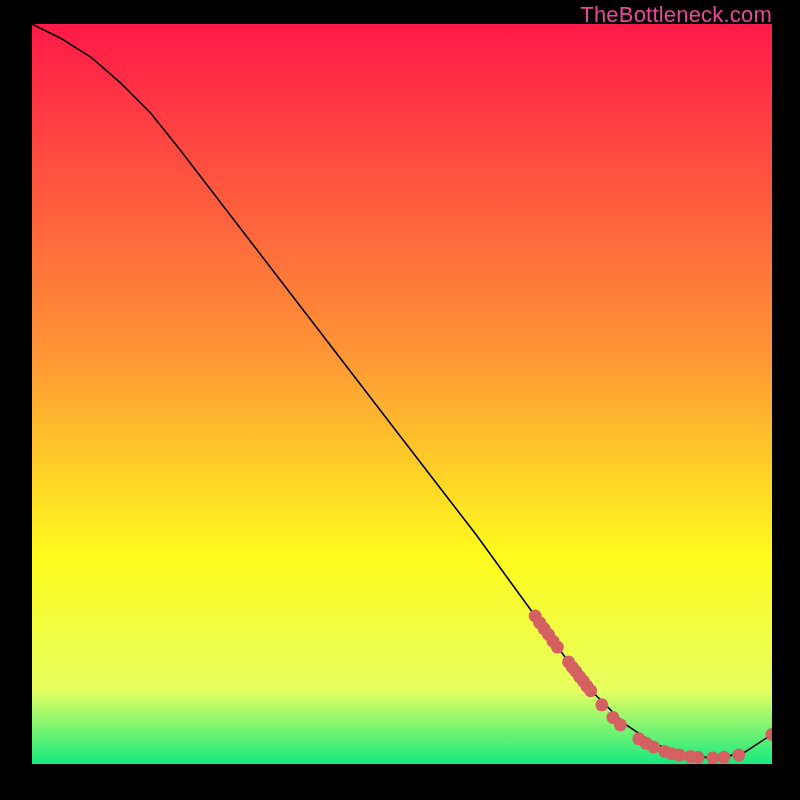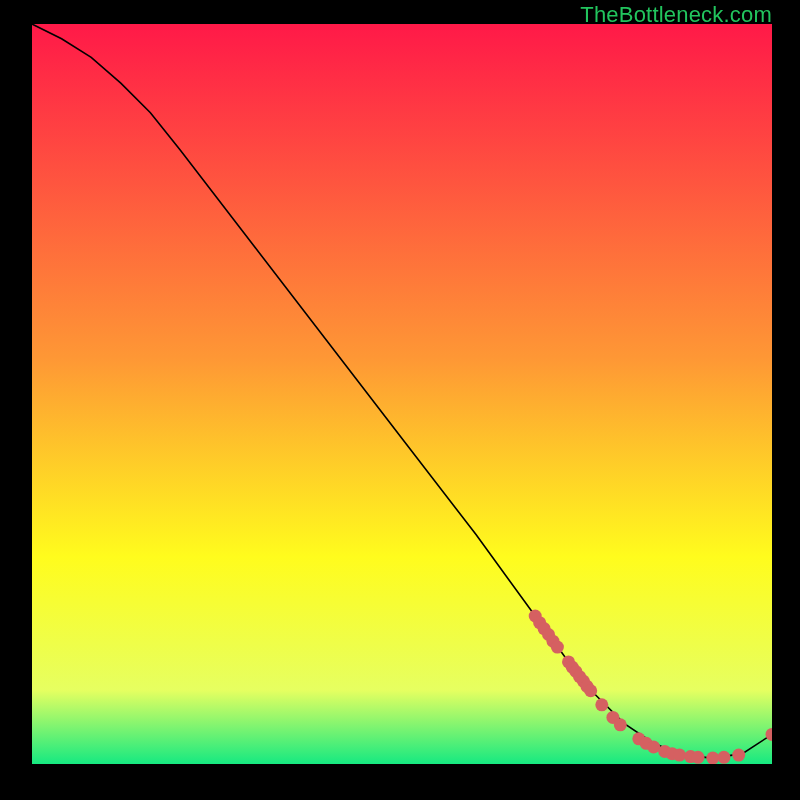--- a/index.html
+++ b/index.html
@@ -24,21 +24,21 @@
     width: 740px;
     height: 740px;
   }
   .plot svg {
     display: block;
   }
   .watermark {
     position: absolute;
     top: 2px;
     right: 28px;
-    color: #22c55e;
+    color: #ec4899;
     font-size: 22px;
     letter-spacing: 0.2px;
     font-weight: 400;
     user-select: none;
   }
 </style>
 </head>
 <body>
 
 <div class="stage">

